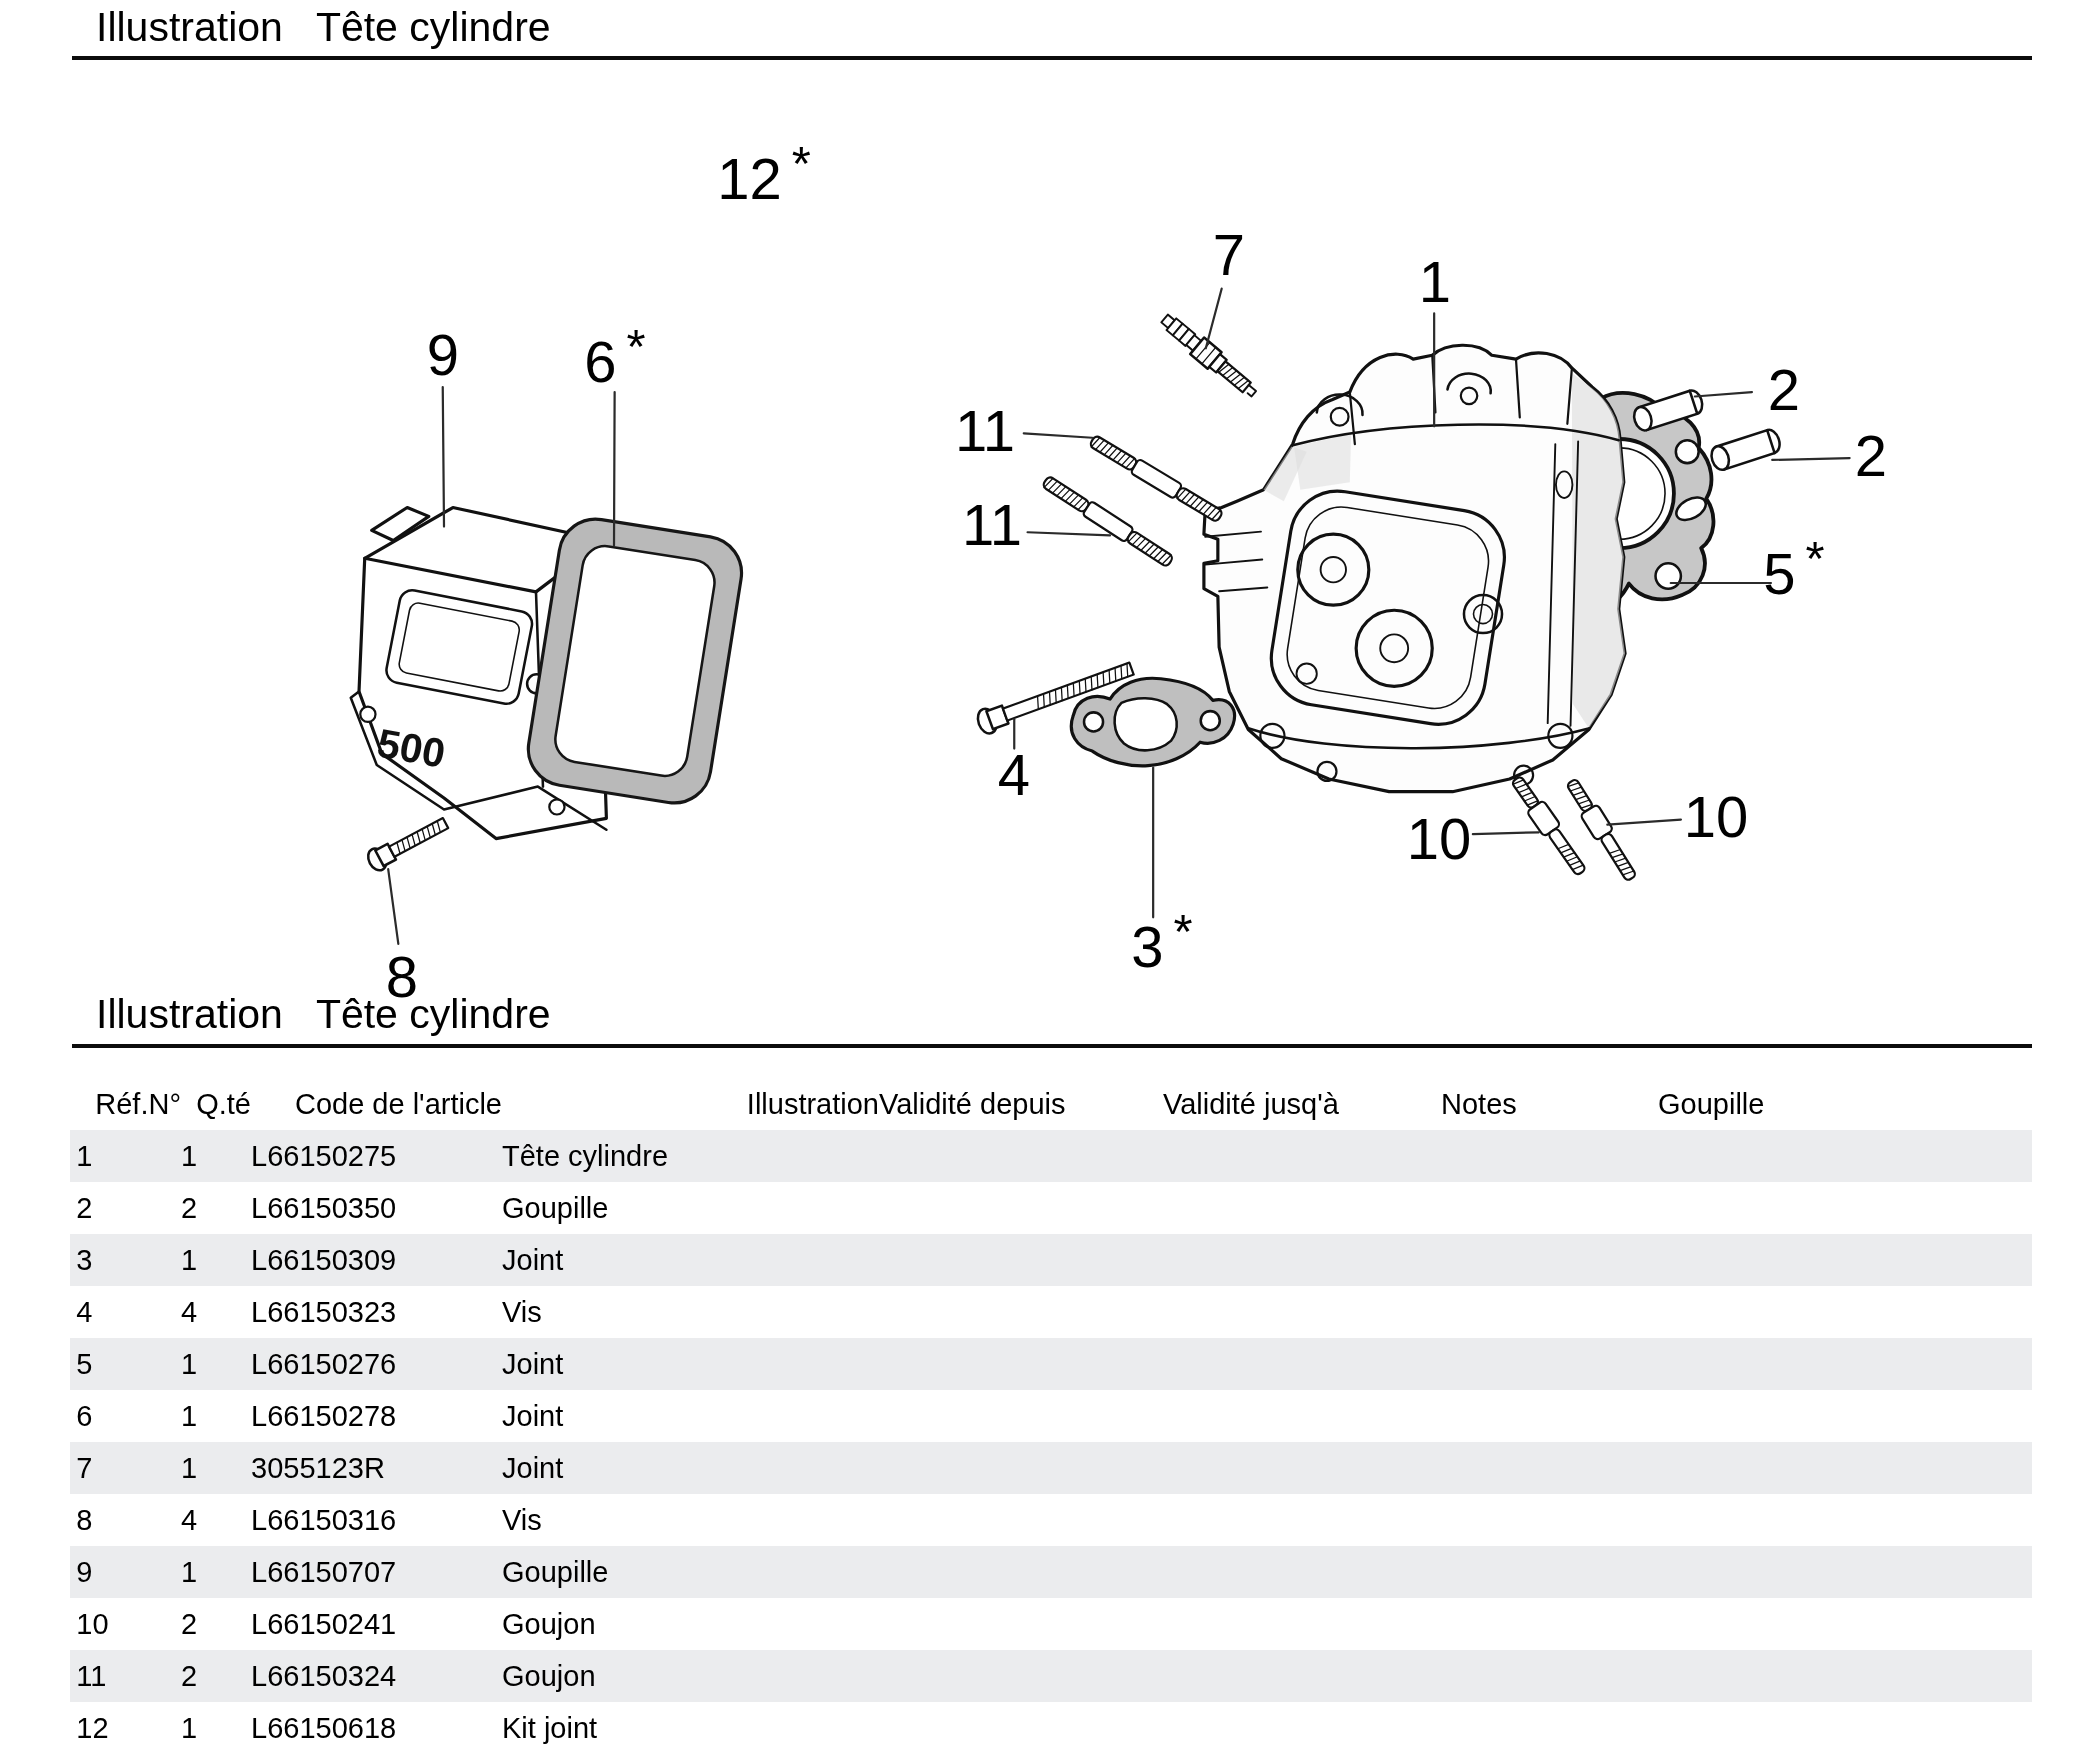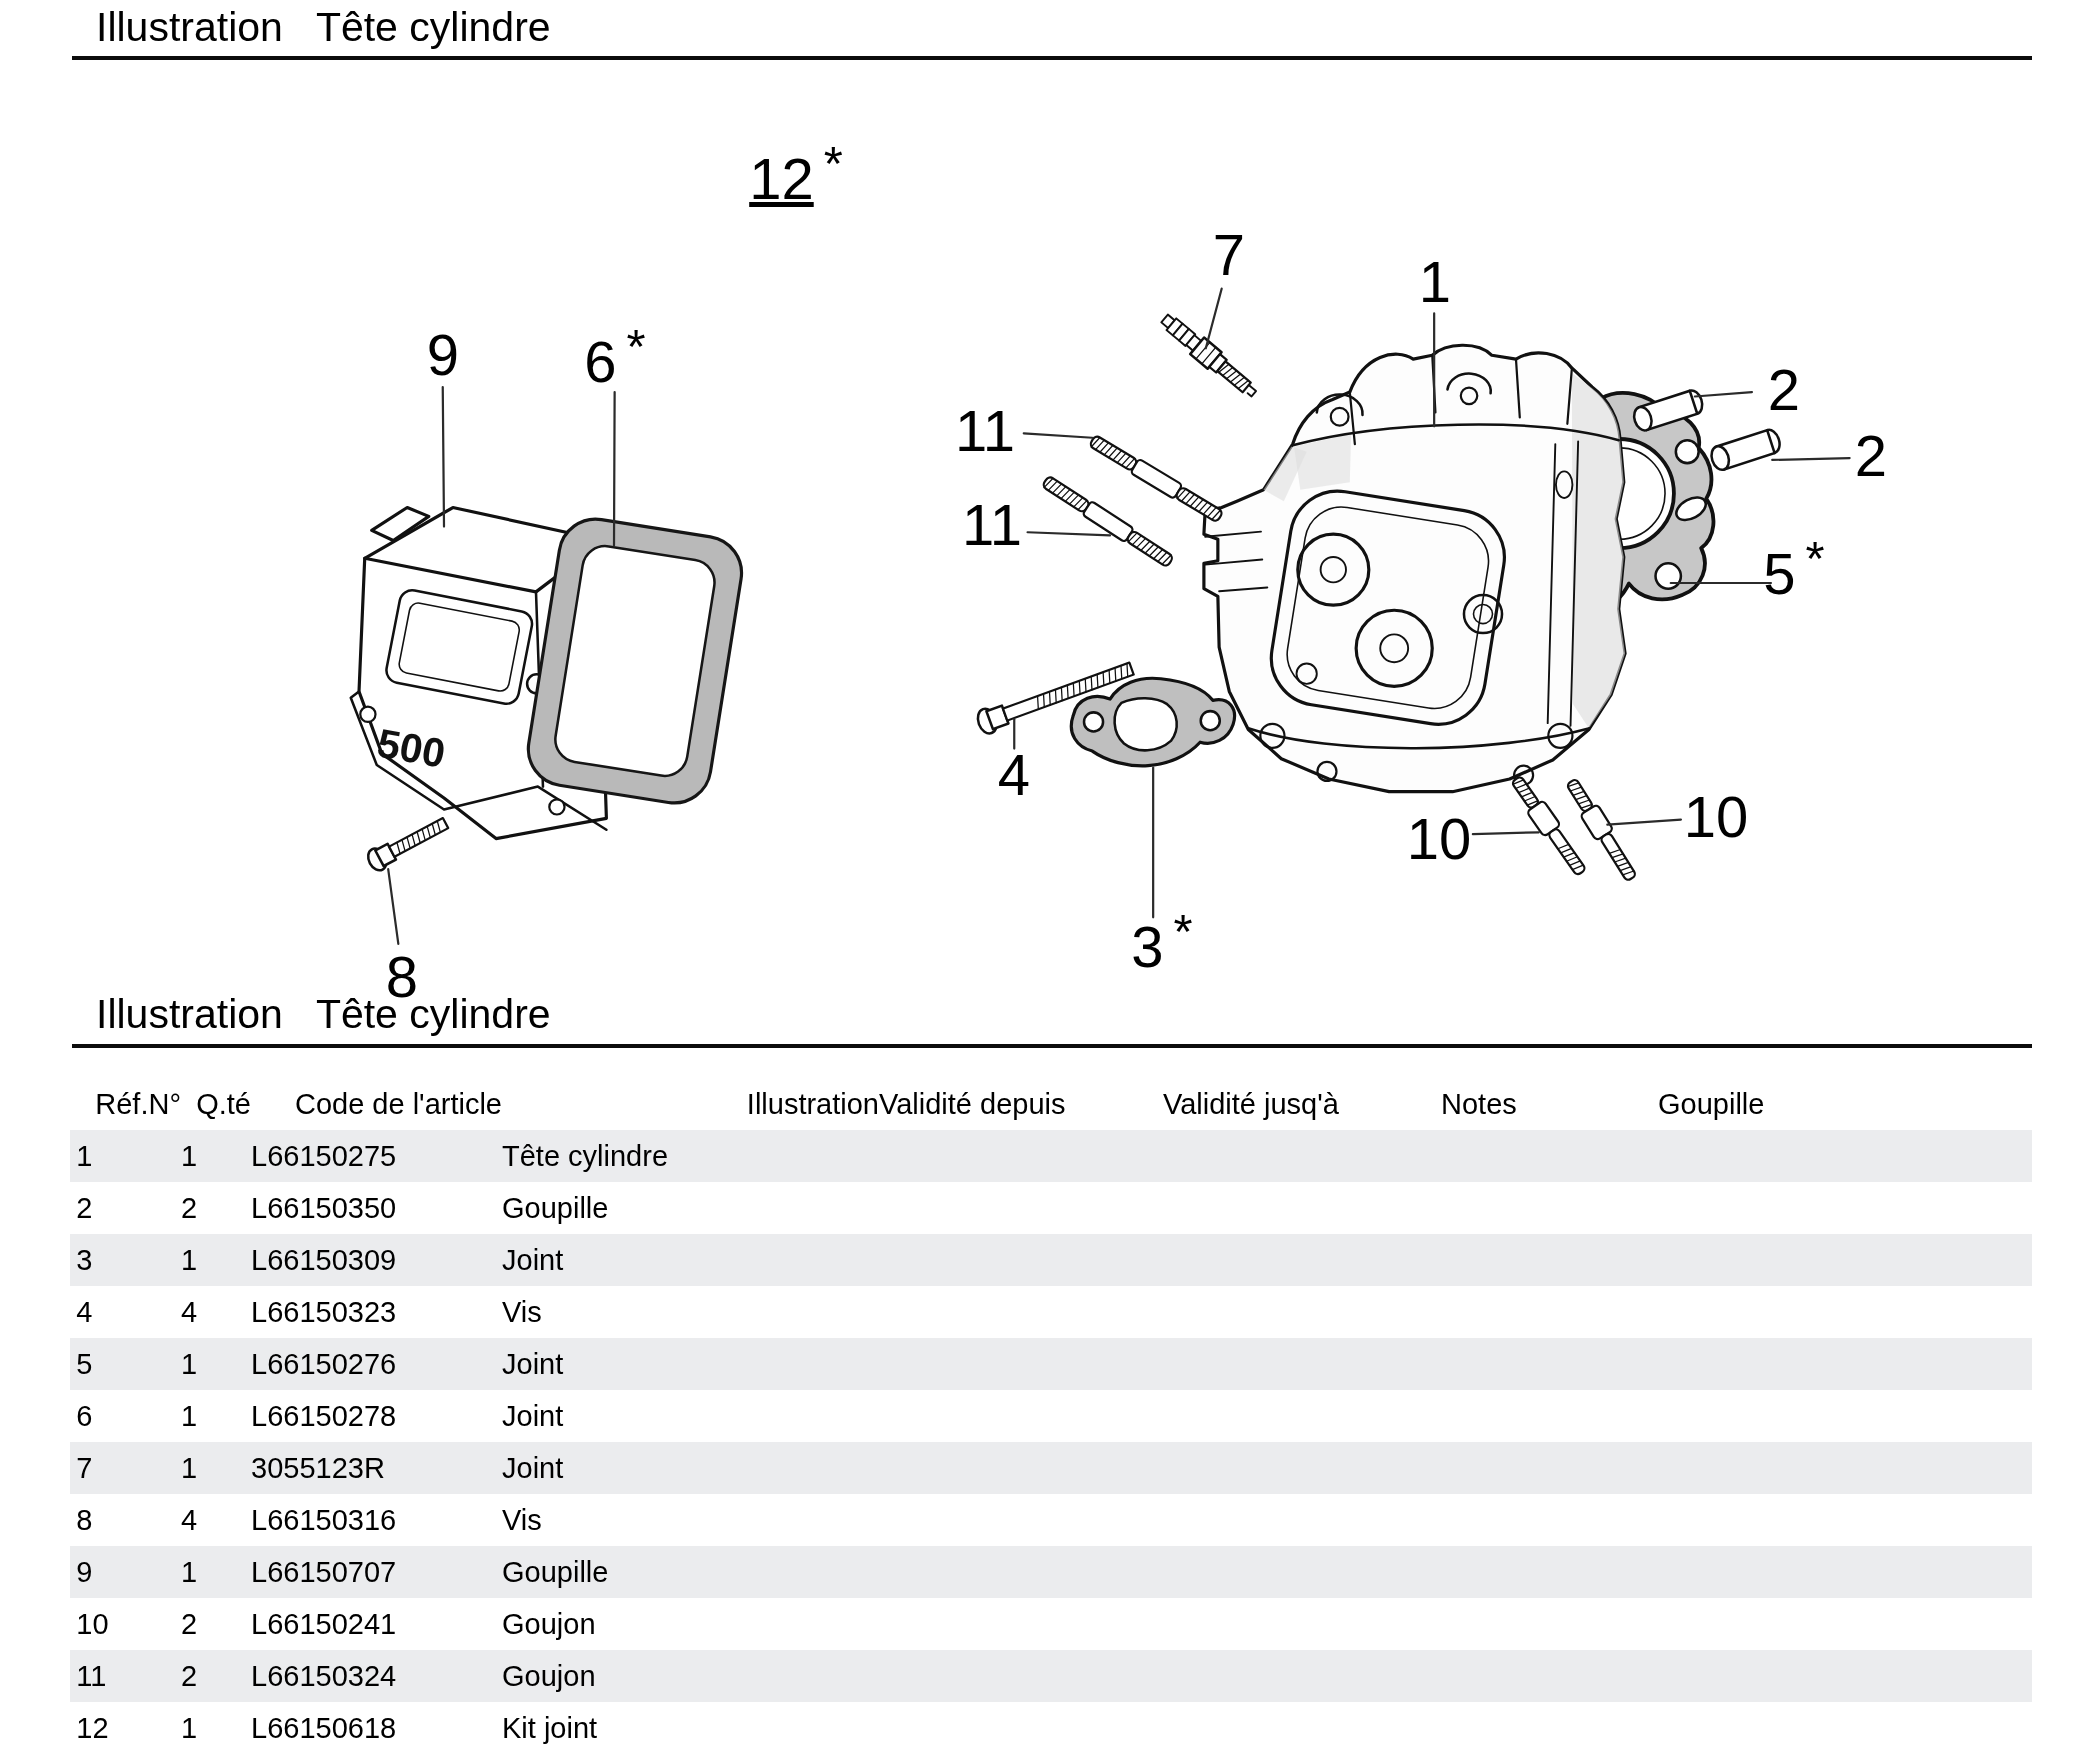--- a/index.html
+++ b/index.html
@@ -189,21 +189,21 @@
         <path d="M1599,1134 L1599,1180"></path>
         <path d="M1818,1210 L1818,1446"></path>
         <path d="M612,1370 L628,1488"></path>
         <path d="M2322,1315 L2426,1312"></path>
         <path d="M2534,1300 L2650,1292"></path>
       </g>
     </g>
   </svg>
 
   <div class="callout-layer">
-      <div class="callout" style="left: 796px; top: 179px; text-decoration: underline;"><span>12</span><span class="star">*</span></div>
+      <div class="callout" style="left: 764px; top: 179px;"><span>12</span><span class="star">*</span></div>
       <div class="callout" style="left: 443px; top: 355px;"><span>9</span></div>
       <div class="callout" style="left: 615px; top: 362px;"><span>6</span><span class="star">*</span></div>
       <div class="callout" style="left: 1229px; top: 255px;"><span>7</span></div>
       <div class="callout" style="left: 1435px; top: 282px;"><span>1</span></div>
       <div class="callout" style="left: 1784px; top: 390px;"><span>2</span></div>
       <div class="callout" style="left: 1871px; top: 456px;"><span>2</span></div>
       <div class="callout" style="left: 1794px; top: 574px;"><span>5</span><span class="star">*</span></div>
       <div class="callout" style="left: 985px; top: 431px;"><span>11</span></div>
       <div class="callout" style="left: 992px; top: 525px;"><span>11</span></div>
       <div class="callout" style="left: 1014px; top: 775px;"><span>4</span></div>

